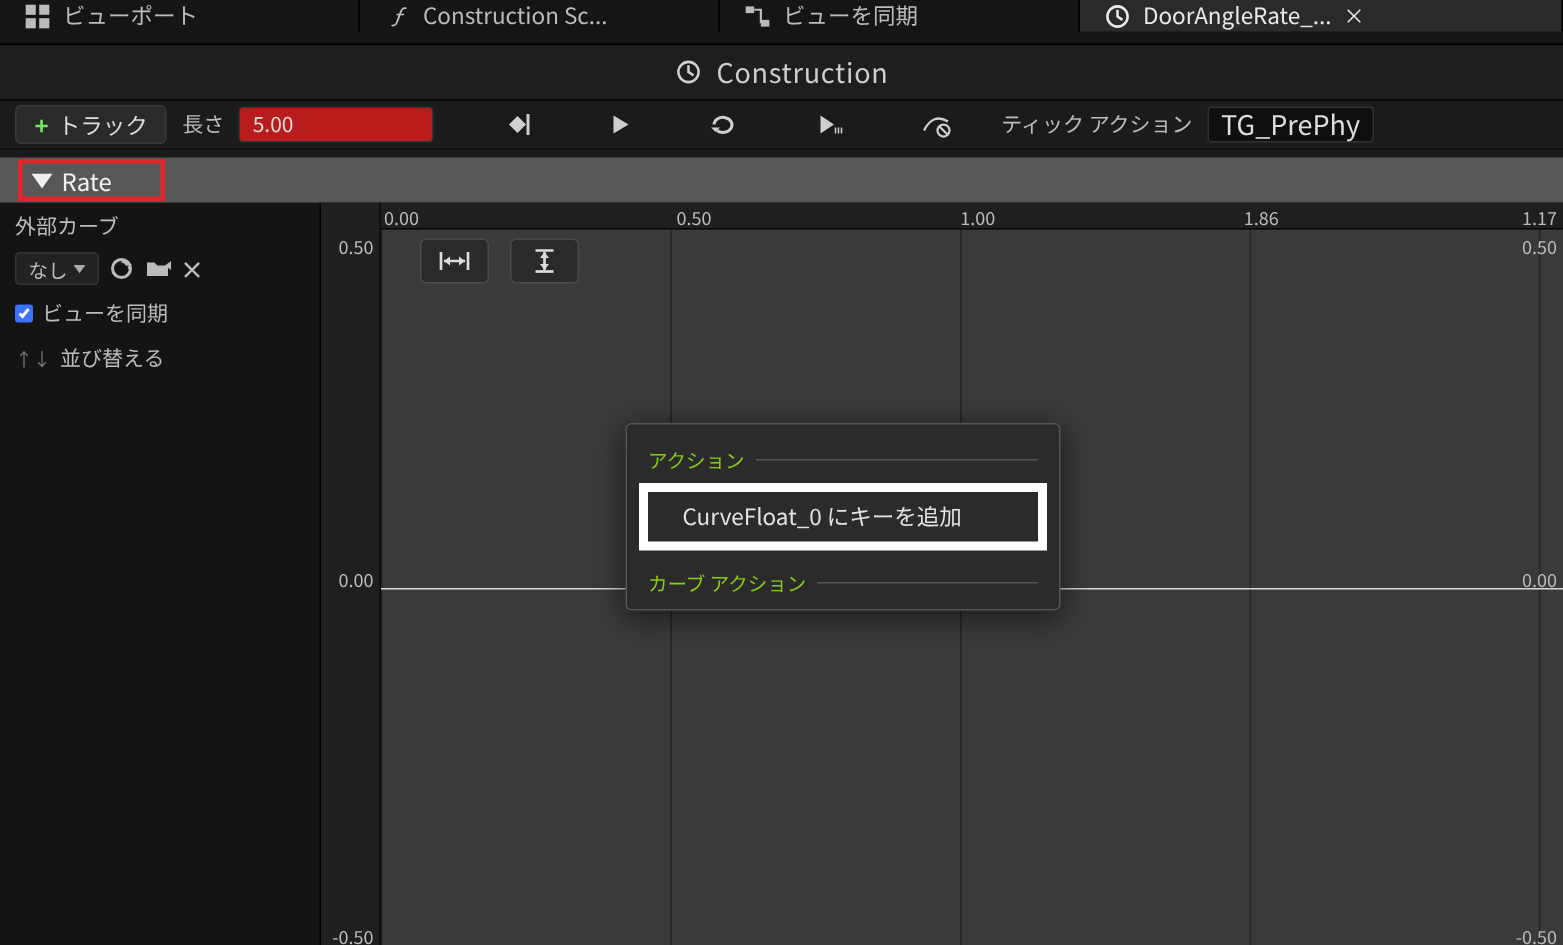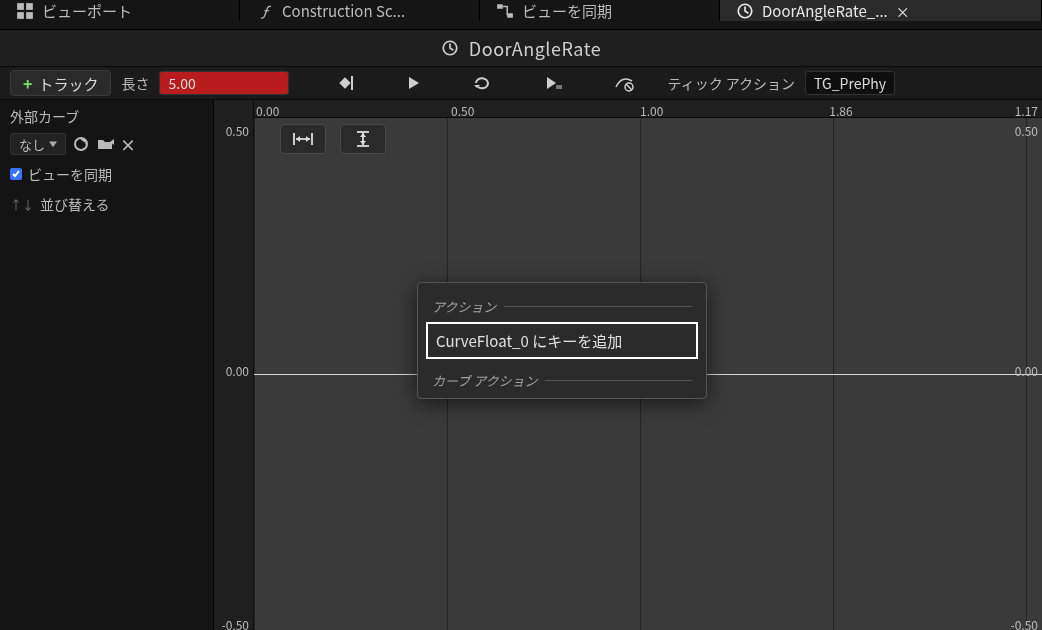--- a/index.html
+++ b/index.html
@@ -17,21 +17,21 @@
   
   .titlebar { height: 36px; display: flex; align-items: center; justify-content: center; gap: 10px; background: #1e1e1e; color: #cfcfcf; font-size: 18px; letter-spacing: .5px; }
 
   
   .toolbar { height: 34px; display: flex; align-items: center; gap: 10px; padding: 0 10px; background: #1b1b1b; border-top: 1px solid #0a0a0a; border-bottom: 1px solid #0a0a0a; }
   .track-btn { display: flex; align-items: center; gap: 6px; border: 1px solid #3a3a3a; border-radius: 4px; height: 26px; padding: 0 12px; background: #2a2a2a; color: #ddd; font-size: 15px; }
   .track-btn .plus { color: #78e068; font-weight: bold; font-size: 16px; }
   .tb-lbl { font-size: 14px; color: #bbb; }
   .len-box { width: 130px; height: 24px; background: #b91c1c; border: 1px solid #333; border-radius: 3px; padding: 0 8px; color: #ddd; font-size: 14px; display: flex; align-items: center; }
   .ticon { width: 26px; height: 26px; display: inline-flex; align-items: center; justify-content: center; color: #bdbdbd; }
-  .tg-box { height: 24px; background: #0f0f0f; border: 1px solid #333; border-radius: 3px; padding: 0 8px; color: #ddd; font-size: 14px; display: flex; align-items: center; }
+  .tg-box { height: 24px; background: #0f0f0f; border: 1px solid #333; border-radius: 3px; padding: 0 8px; color: #ddd; font-size: 18px; display: flex; align-items: center; }
 
   
   .track-header { height: 30px; background: #575757; display: flex; align-items: center; position: relative; margin-top: 5px; }
   .track-header-inner { display: flex; align-items: center; gap: 6px; width: 98px; height: 28px; margin-left: 12px; border: 3px solid #e3242b; padding: 0 6px; background: #575757; }
   .track-header-inner svg { width: 14px; height: 14px; }
   .track-header-label { color: #f0f0f0; font-size: 16px; }
 
   
   .body { flex: 1; display: flex; overflow: hidden; }
   .sidebar { width: 214px; background: #141414; border-right: 1px solid #000; padding: 4px 10px; font-size: 14px; color: #bbb; display: flex; flex-direction: column; gap: 6px; }
@@ -52,24 +52,24 @@
   .vline { position: absolute; top: 0; bottom: 0; width: 1px; background: rgba(0,0,0,0.35); }
   .hline { position: absolute; left: 0; right: 0; height: 1px; background: rgba(0,0,0,0.2); }
   .hline.center { background: #d9d9d9; height: 1px; }
 
   
   .float-tools { position: absolute; left: 66px; top: 24px; display: flex; gap: 14px; z-index: 5; }
   .ft-btn { width: 46px; height: 30px; background: #2a2a2a; border: 1px solid #4a4a4a; border-radius: 4px; display: inline-flex; align-items: center; justify-content: center; color: #ddd; }
 
   
   .ctx { position: absolute; left: 417px; top: 282px; width: 290px; background: #2b2b2b; border: 1px solid #555; border-radius: 4px; z-index: 10; box-shadow: 0 4px 20px rgba(0,0,0,.6); padding: 4px 0; }
-  .ctx .sect { display: flex; align-items: center; gap: 8px; padding: 10px 14px 4px 14px; color: #a3a3a3; font-size: 13px; font-style: italic; }
+  .ctx .sect { display: flex; align-items: center; gap: 8px; padding: 10px 14px 4px 14px; color: #84cc16; font-size: 13px; }
   .ctx .sect .line { flex: 1; height: 1px; background: #555; }
   .ctx .item { padding: 8px 14px; font-size: 15px; color: #e2e2e2; cursor: pointer; }
-  .ctx .item.hl { border: 2px solid #ffffff; margin: 2px 8px; padding: 6px 8px; }
+  .ctx .item.hl { border: 6px solid #ffffff; margin: 2px 8px; padding: 6px 23px; }
 </style>
 </head>
 <body>
 <div class="root">
 
 <div class="tabbar">
   <div class="tab" style="min-width:240px">
     <span class="tab-icon">
       <svg viewBox="0 0 16 16" fill="#bbb">
             <rect x="1" y="1" width="6" height="6"></rect>
@@ -106,21 +106,21 @@
   </div>
 </div>
 
 <div class="titlebar">
   <span style="display:inline-flex">
     <svg width="18" height="18" viewBox="0 0 16 16" stroke="#cfcfcf" stroke-width="1.5" fill="none">
           <circle cx="8" cy="8" r="6"></circle>
           <path d="M8 4 v4 l3 2"></path>
         </svg>
   </span>
-  <span>DoorAngleRate</span>
+  <span>Construction</span>
 </div>
 
 <div class="toolbar">
   <div class="track-btn">
     <span class="plus">+</span>
     <span>トラック</span>
   </div>
   <span class="tb-lbl">長さ</span>
   <div class="len-box">
     <span>5.00</span>
@@ -164,20 +164,28 @@
           <line x1="12" y1="11" x2="18" y2="17"></line>
         </svg>
   </span>
   <div style="width:10px"></div>
   <span class="tb-lbl">ティック アクション</span>
   <div class="tg-box">
     <span>TG_PrePhy</span>
   </div>
 </div>
 
+<div class="track-header">
+  <div class="track-header-inner">
+    <svg viewBox="0 0 10 10" fill="#f0f0f0">
+          <polygon points="0,2 10,2 5,9"></polygon>
+        </svg>
+    <span class="track-header-label">Rate</span>
+  </div>
+</div>
 
 <div class="body">
   <div class="sidebar">
     <div style="margin-top:2px">外部カーブ</div>
     <div class="side-row">
       <div class="drop">
         <span>なし</span>
         <svg width="8" height="8" viewBox="0 0 10 10" fill="#aaa">
               <polygon points="0,2 10,2 5,9"></polygon>
             </svg>

